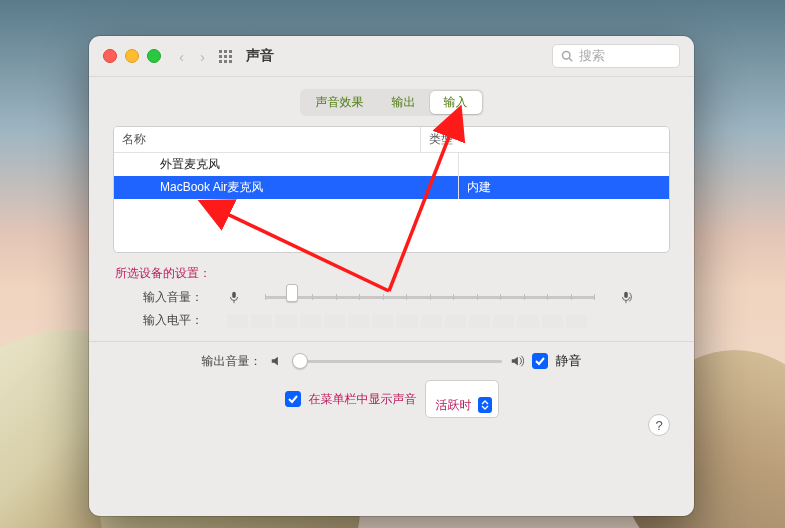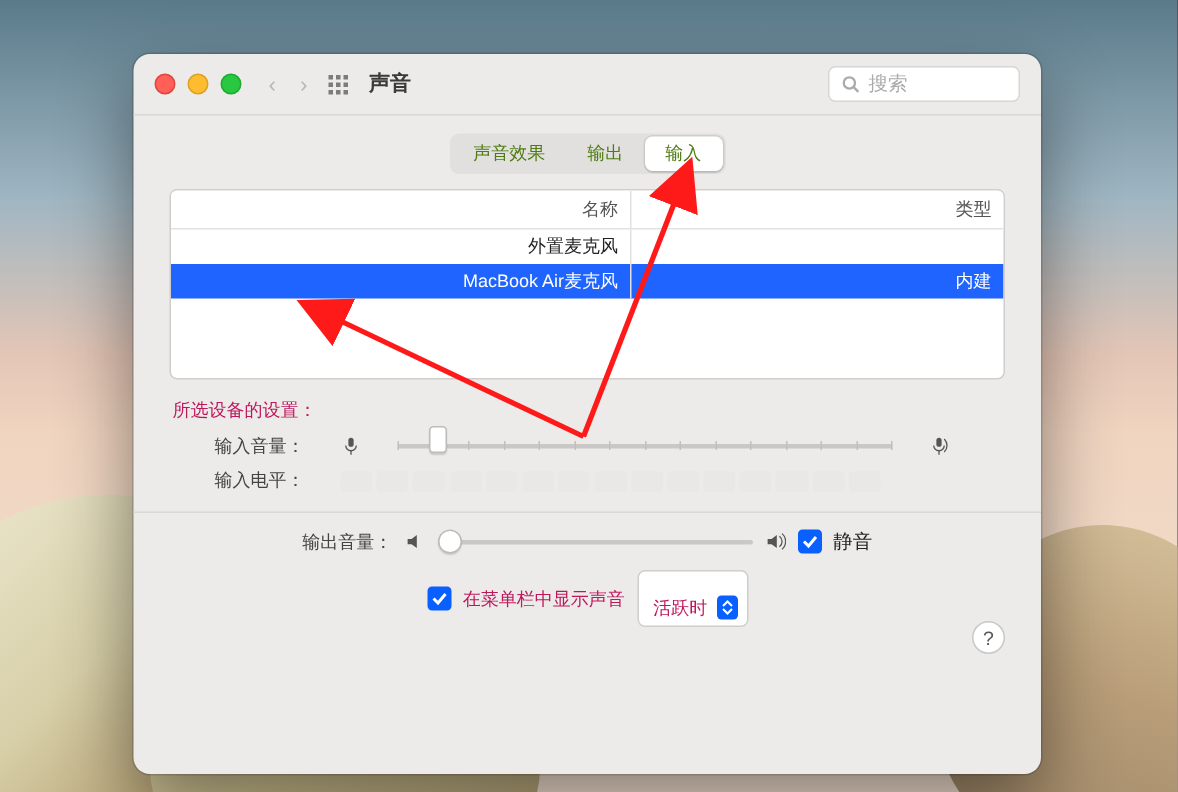--- a/index.html
+++ b/index.html
@@ -28,26 +28,26 @@
   .search{display:flex;align-items:center;gap:6px;background:#fff;border:1px solid #d7d6d4;border-radius:5px;height:22px;padding:0 8px;width:110px;color:#aaa;}
   .search svg{width:12px;height:12px;}
   
   .content{padding:10px 24px 0 24px;}
   .segmented{display:flex;justify-content:center;margin:2px 0 10px 0;}
   .seg{display:flex;background:#e1e0de;border-radius:6px;padding:2px;}
   .seg button{border:0;background:transparent;padding:3px 14px;font-size:12px;color:#4d7c0f;border-radius:5px;cursor:pointer;}
   .seg button.active{background:#fff;box-shadow:0 0 0 1px rgba(0,0,0,.08),0 1px 1px rgba(0,0,0,.1);}
   .label{font-size:12px;color:#444;margin:6px 0 4px 2px;}
   .listbox{border:1px solid #cfcecc;border-radius:5px;background:#fff;height:125px;overflow:hidden;}
-  .lb-head,.lb-row{display:flex;text-align:right;}
+  .lb-head,.lb-row{display:flex;}
   .lb-head{background:#fff;font-size:12px;color:#555;border-bottom:1px solid #e3e2e0;}
   .lb-col{padding:4px 8px;}
   .c1{flex:0 0 290px;border-right:1px solid #e3e2e0;}
   .c2{flex:1;}
-  .lb-row{font-size:12px;}
+  .lb-row{font-size:12px;padding-left:38px;}
   .lb-row .lb-col{padding:3px 8px;}
   .lb-row.selected{background:#1f64ff;color:#fff;}
   .settings-lbl{font-size:12px;color:#be185d;margin:12px 0 6px 2px;}
   .row{display:flex;align-items:center;gap:24px;margin:6px 0;}
   .row .rlabel{width:90px;text-align:right;font-size:12px;color:#444;}
   .mic{width:14px;height:14px;}
   .slider{position:relative;flex:0 0 330px;height:18px;display:flex;align-items:center;}
   .slider .track{height:3px;background:#c9c8c6;border-radius:2px;flex:1;position:relative;}
   .slider .ticks{position:absolute;inset:0;display:flex;justify-content:space-between;align-items:center;}
   .slider .ticks i{width:1px;height:6px;background:#c0bfbd;}

